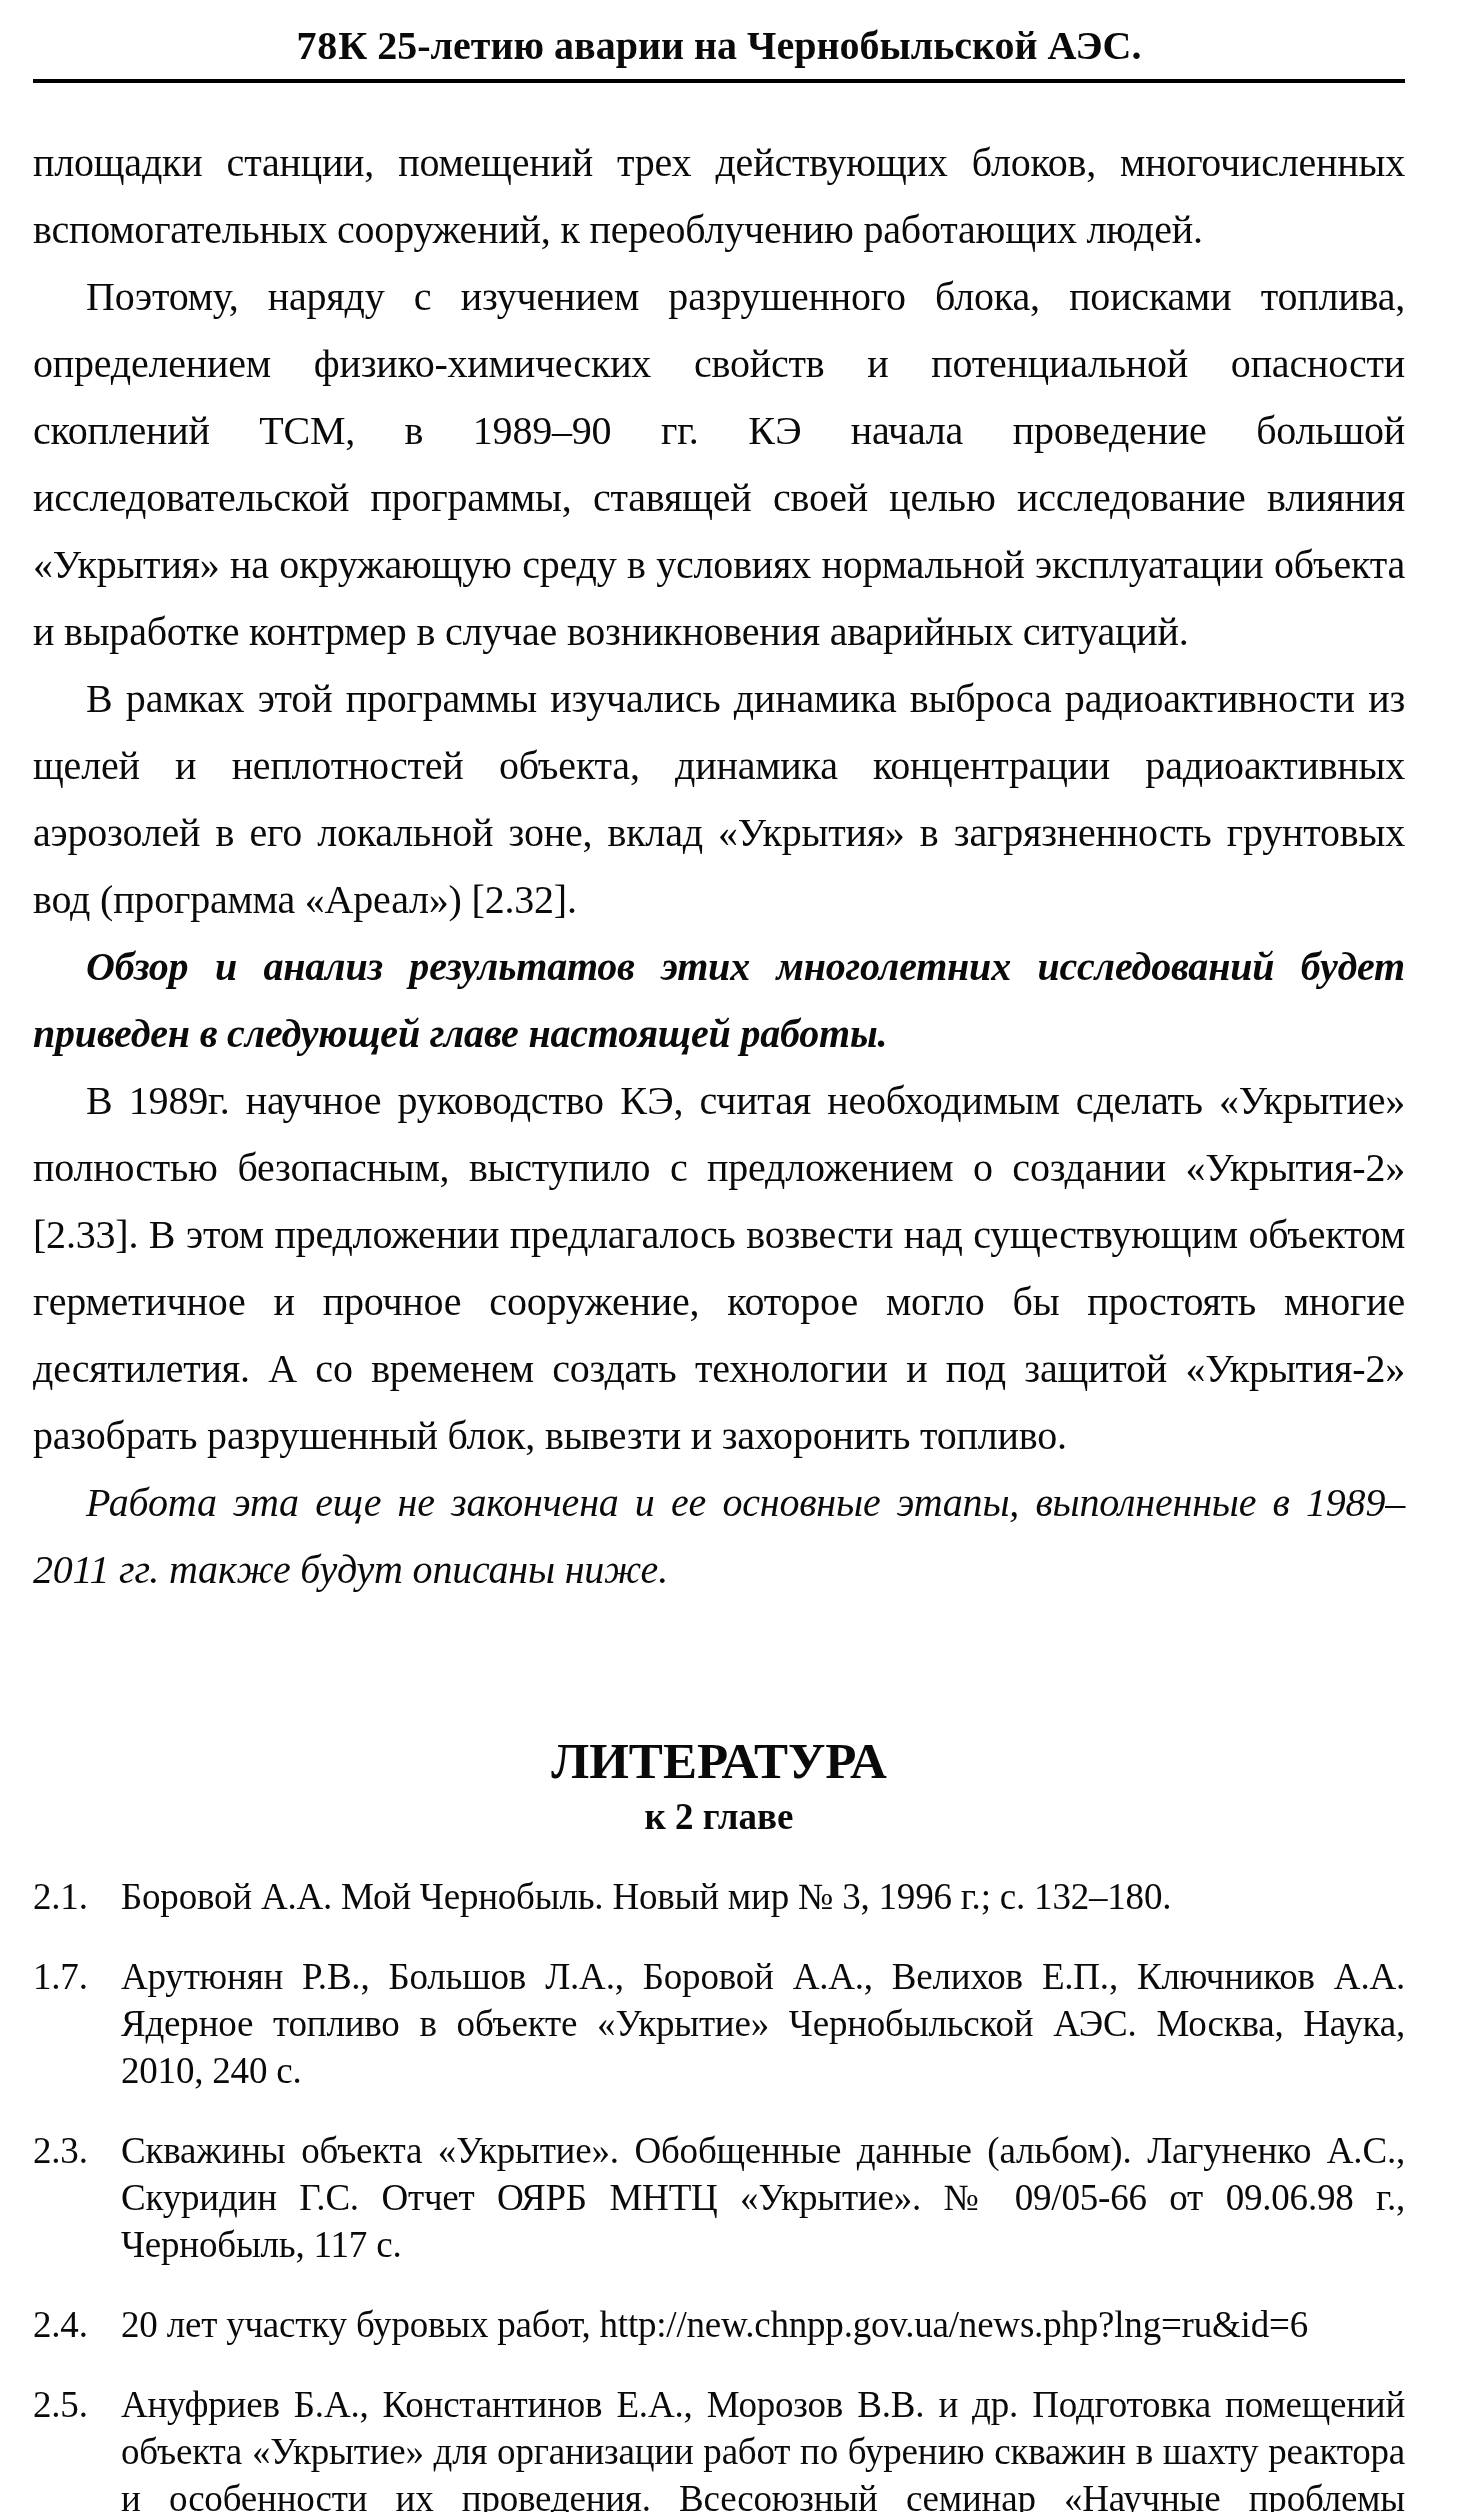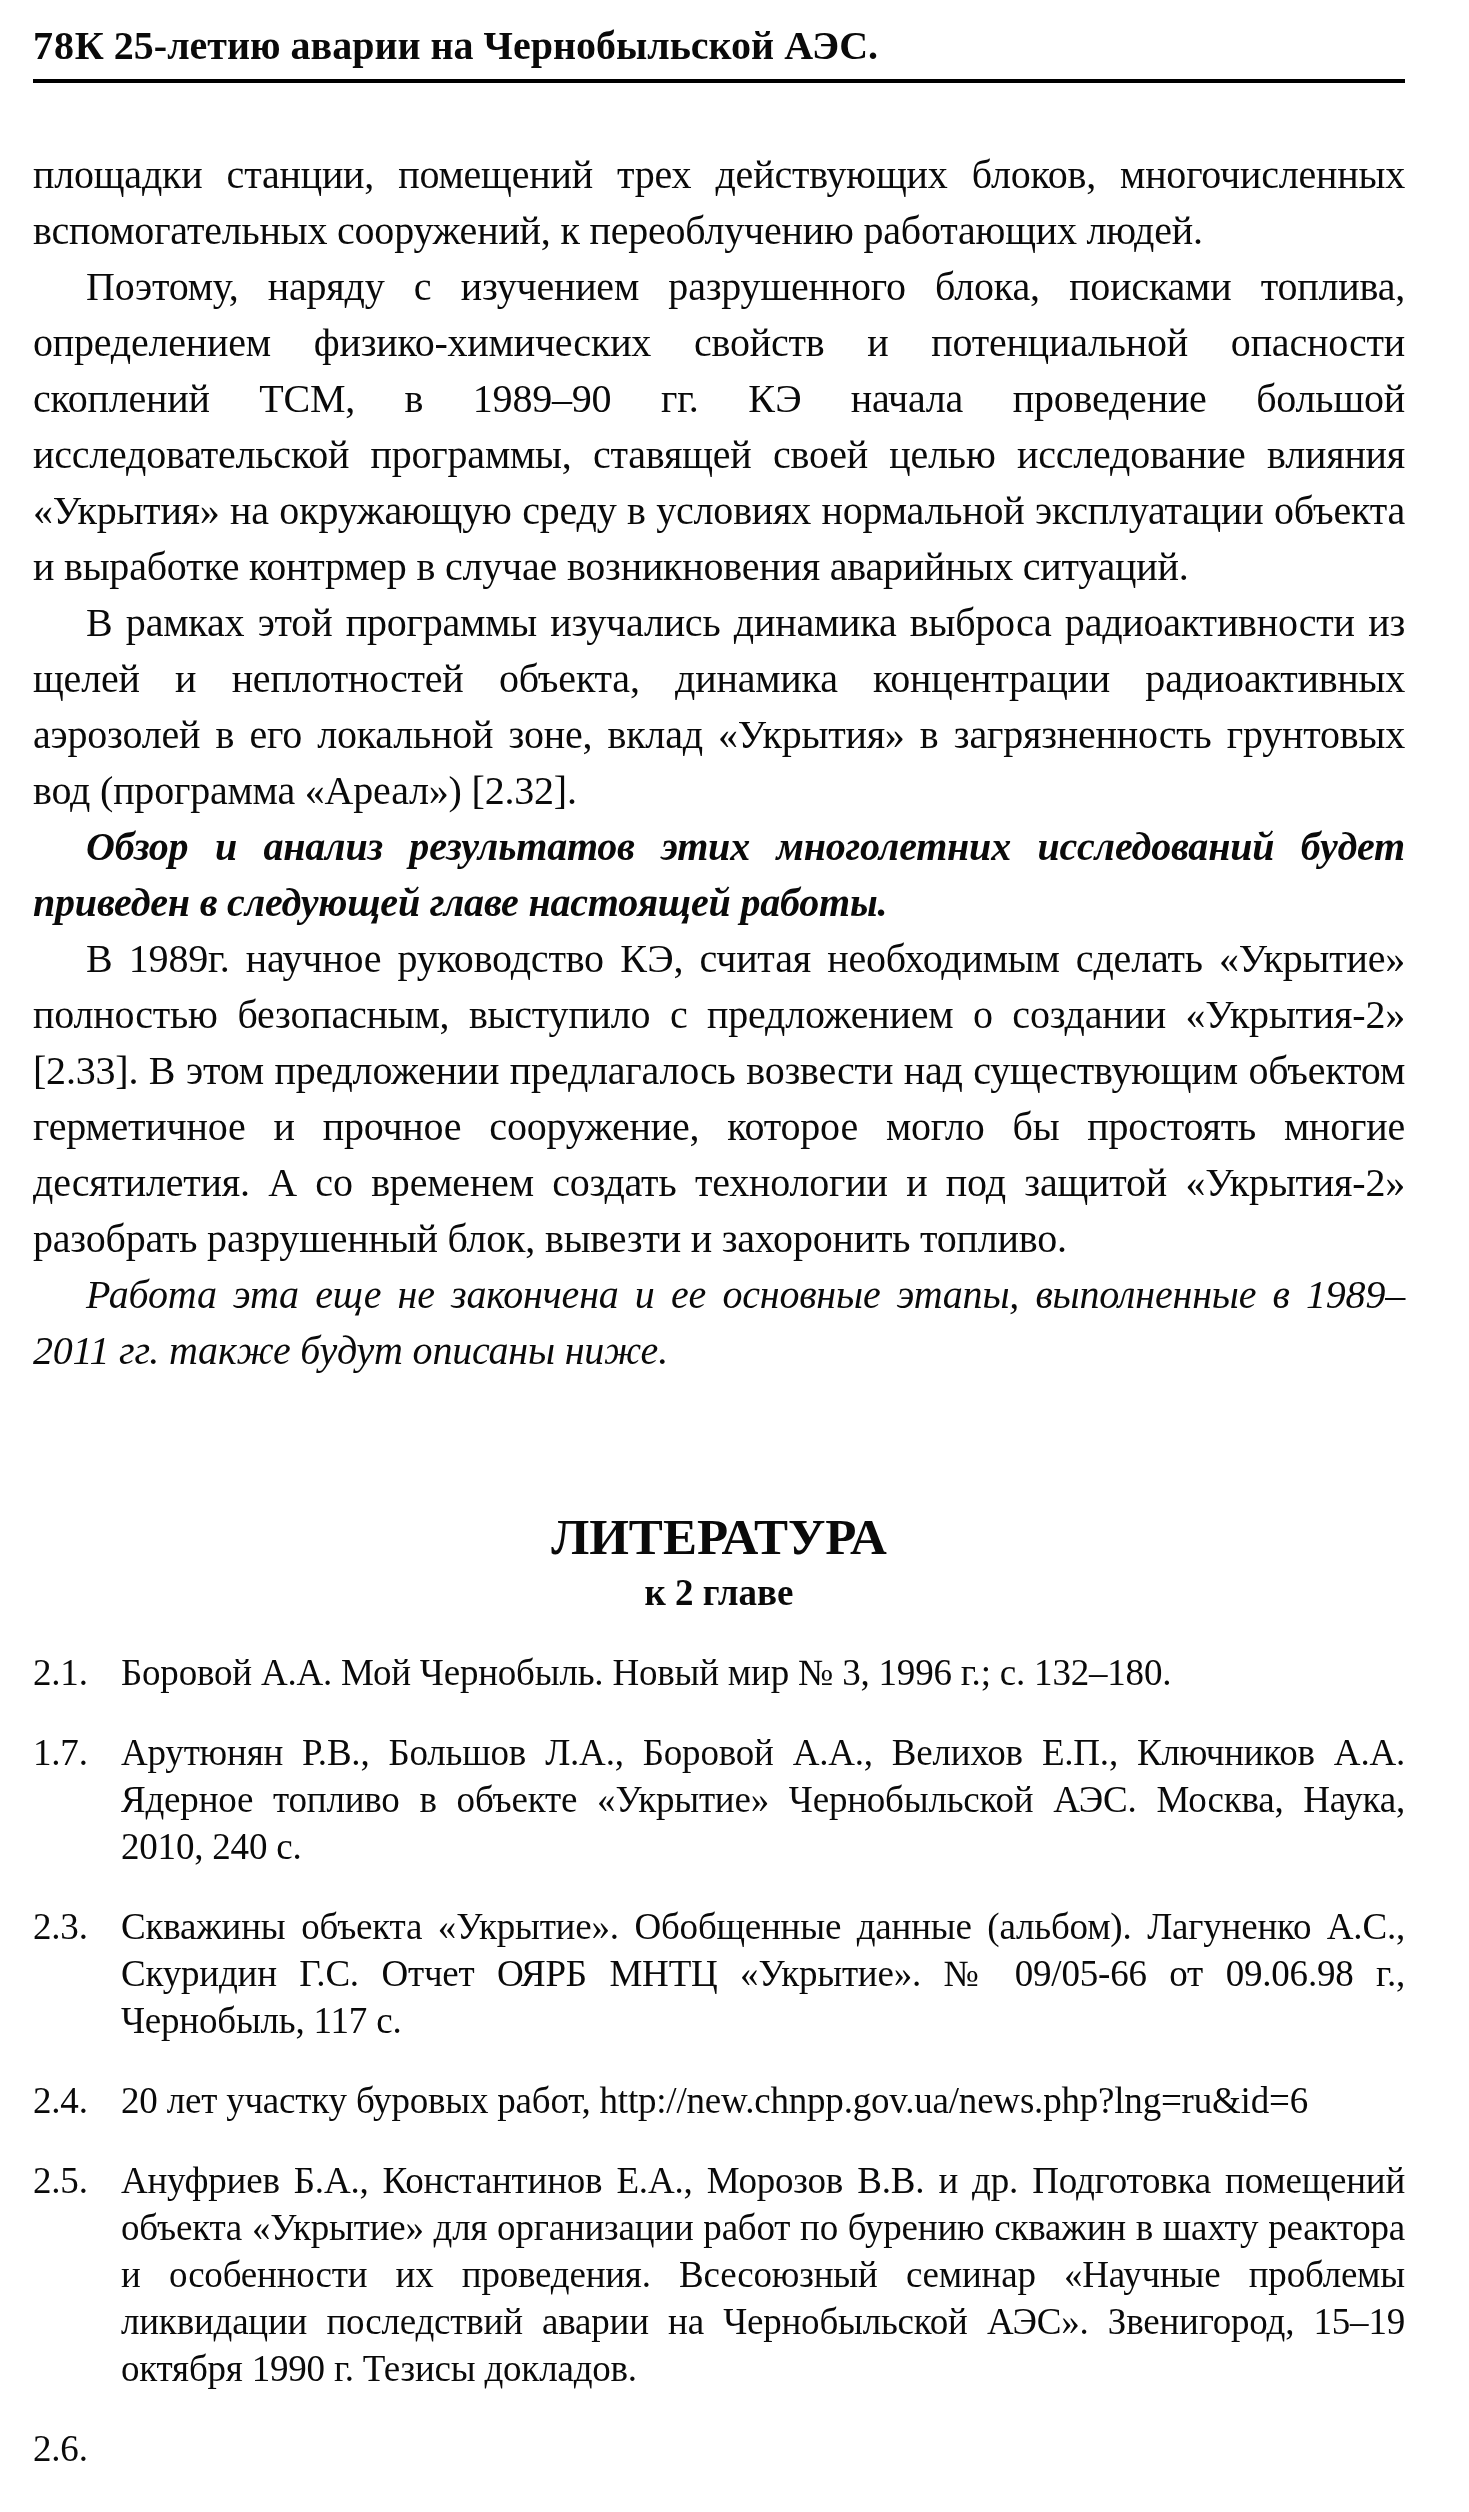--- a/index.html
+++ b/index.html
@@ -18,39 +18,39 @@
   .page {
     box-sizing: border-box;
     width: 1469px;
     height: 2512px;
     padding: 24px 64px 0 33px;
     background: #ffffff;
   }
   
   .running-head {
     display: flex;
-    justify-content: flex-start;
+    justify-content: center;
     align-items: baseline;
     font-weight: bold;
     font-size: 40px;
     line-height: 1.1;
   }
   .running-head .page-num { letter-spacing: 0.9px; }
   .running-head .run-title { letter-spacing: 0; }
   .head-rule {
     margin-top: 11px;
     border: none;
     border-top: 4.6px solid #000000;
     height: 0;
   }
   
   .body-text {
-    margin-top: 64px;
+    margin-top: 46px;
     font-size: 40px;
-    line-height: 56px;
+    line-height: 67px;
     text-align: justify;
     letter-spacing: -0.2px;
   }
   .body-text p {
     margin: 0;
     padding: 0;
   }
   .body-text p.indent { text-indent: 53px; }
   .seg-bold-italic { font-weight: bold; font-style: italic; }
   .seg-italic { font-style: italic; }

